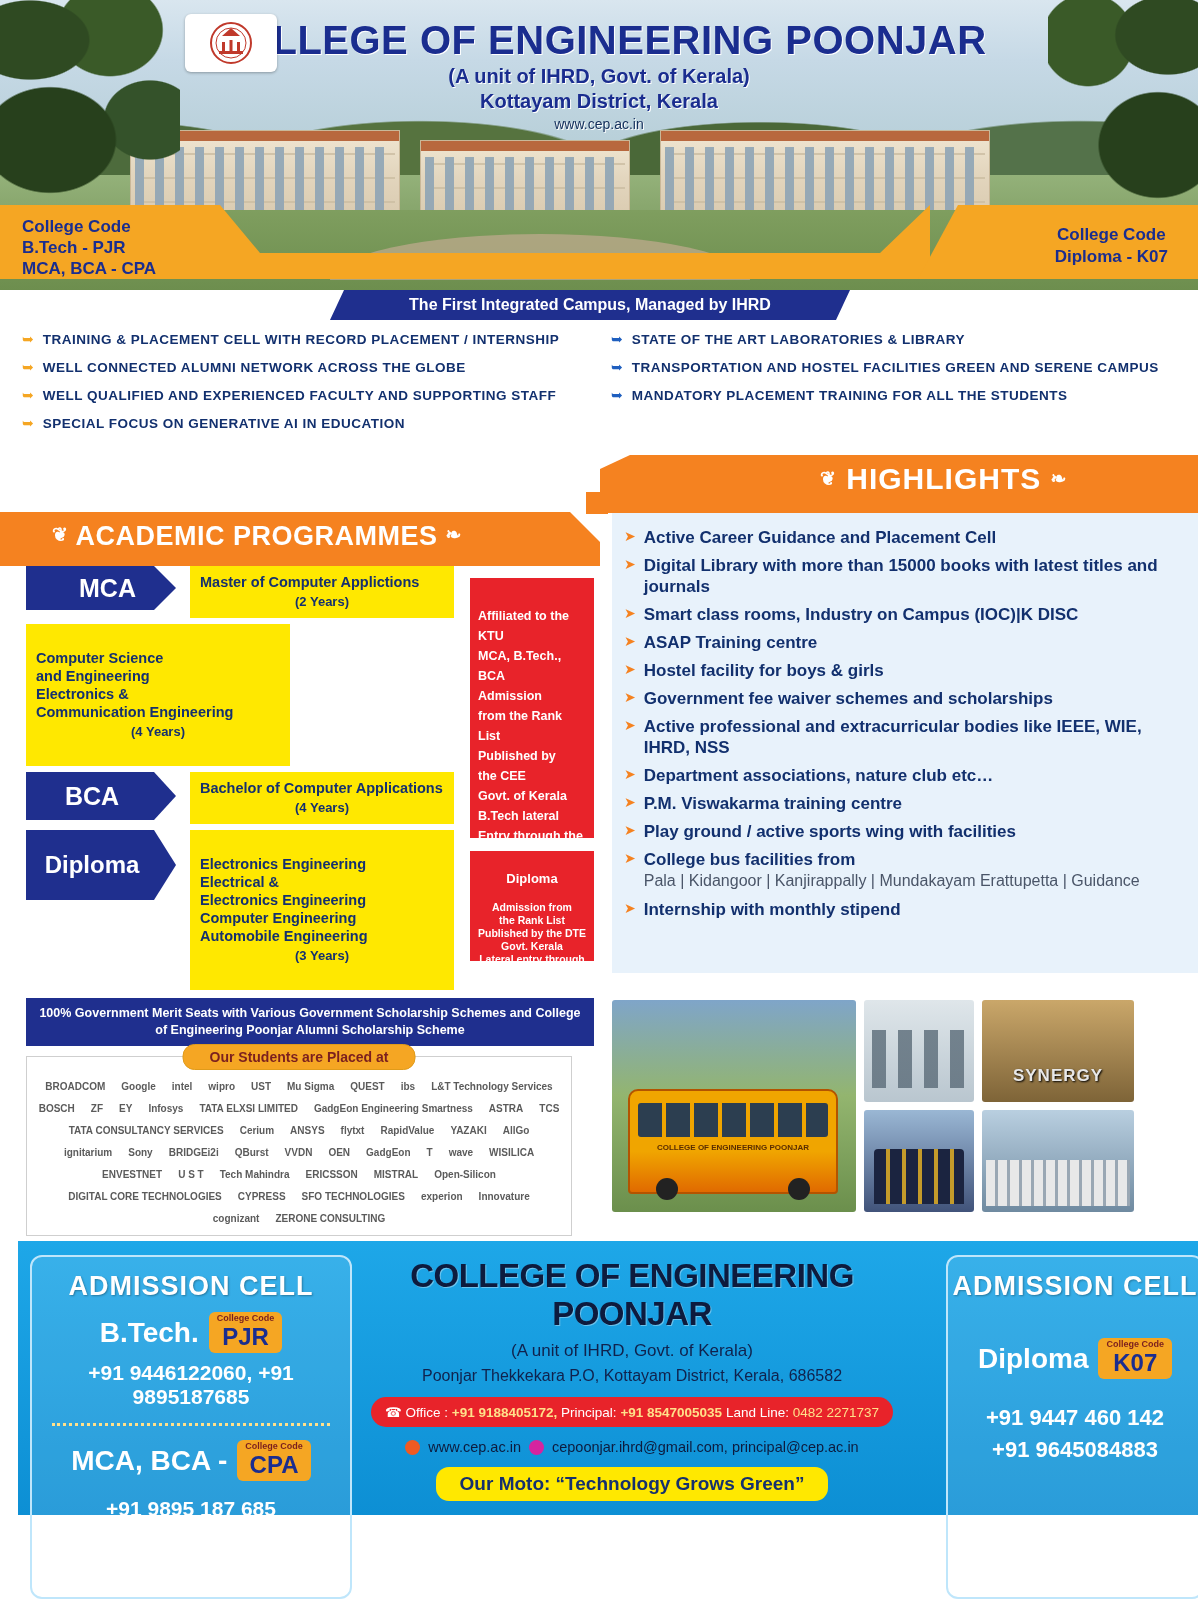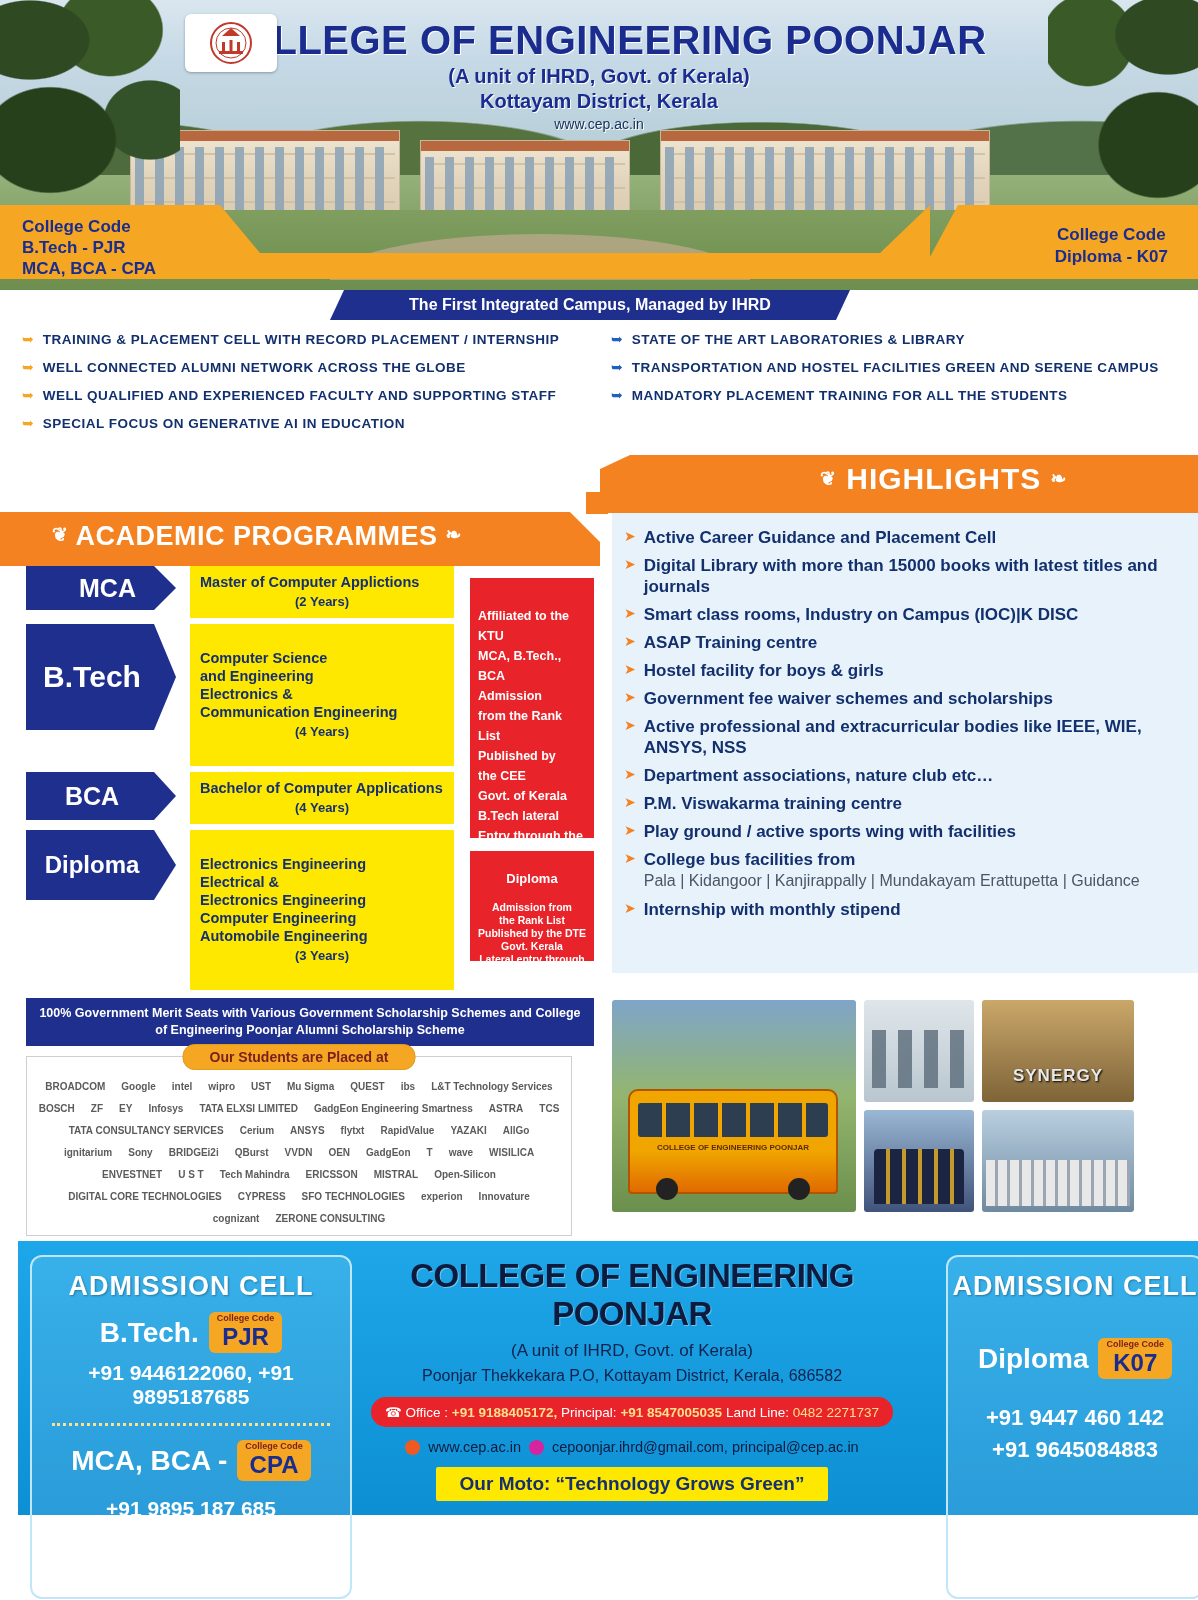--- a/index.html
+++ b/index.html
@@ -319,21 +319,21 @@
   .f-contact {
     margin-top: 12px; color:#0d1b3e; font-size: 14.5px;
     display:flex; align-items:center; justify-content:center; gap: 8px;
   }
   .dot-ic { width: 15px; height:15px; border-radius:50%; display:inline-block; }
   .dot-orange { background:#f05a22; }
   .dot-pink { background:#d6249f; }
   .f-moto {
     margin: 12px auto 0; background:#ffe800; color:#15306e;
     font-size: 19px; font-weight: bold; padding: 6px 24px; display:inline-block;
-    border-radius: 2px;
+    border-radius: 13px;
   }
   .f-right-phone { text-align:center; color:#fff; font-size: 22px; font-weight: bold; margin-top: 6px; }
 </style>
 </head>
 <body>
 
 <div class="header">
   <div class="hdr-sky"></div>
   <div class="hdr-hills"></div>
   <div class="hdr-bldg" id="b1">
@@ -441,23 +441,20 @@
       <div class="prog-tag" style="width:150px;height:44px;font-size:25px;padding-left:31px;">
         <span>MCA</span>
       </div>
       <div class="prog-desc" style="width:264px;">
         <span>Master of Computer Applictions</span>
         <span class="yrs">(2 Years)</span>
       </div>
     </div>
 
     <div class="prog-row">
-      <div class="prog-tag" style="width:150px;height:106px;font-size:30px;">
-        <span>B.Tech</span>
-      </div>
       <div class="prog-desc" style="width:264px;white-space:pre-line;">
         <span>Computer Science
 and Engineering
 Electronics &amp;
 Communication Engineering</span>
         <span class="yrs">(4 Years)</span>
       </div>
     </div>
 
     <div class="prog-row">
@@ -585,21 +582,21 @@
       <div class="hl-item">
         <span class="hl-arrow">➤</span>
         <div class="hl-txt">Hostel facility for boys &amp; girls</div>
       </div>
       <div class="hl-item">
         <span class="hl-arrow">➤</span>
         <div class="hl-txt">Government fee waiver schemes and scholarships</div>
       </div>
       <div class="hl-item">
         <span class="hl-arrow">➤</span>
-        <div class="hl-txt">Active professional and extracurricular bodies like IEEE, WIE, ANSYS, NSS</div>
+        <div class="hl-txt">Active professional and extracurricular bodies like IEEE, WIE, IHRD, NSS</div>
       </div>
       <div class="hl-item">
         <span class="hl-arrow">➤</span>
         <div class="hl-txt">Department associations, nature club etc…</div>
       </div>
       <div class="hl-item">
         <span class="hl-arrow">➤</span>
         <div class="hl-txt">P.M. Viswakarma training centre</div>
       </div>
       <div class="hl-item">

